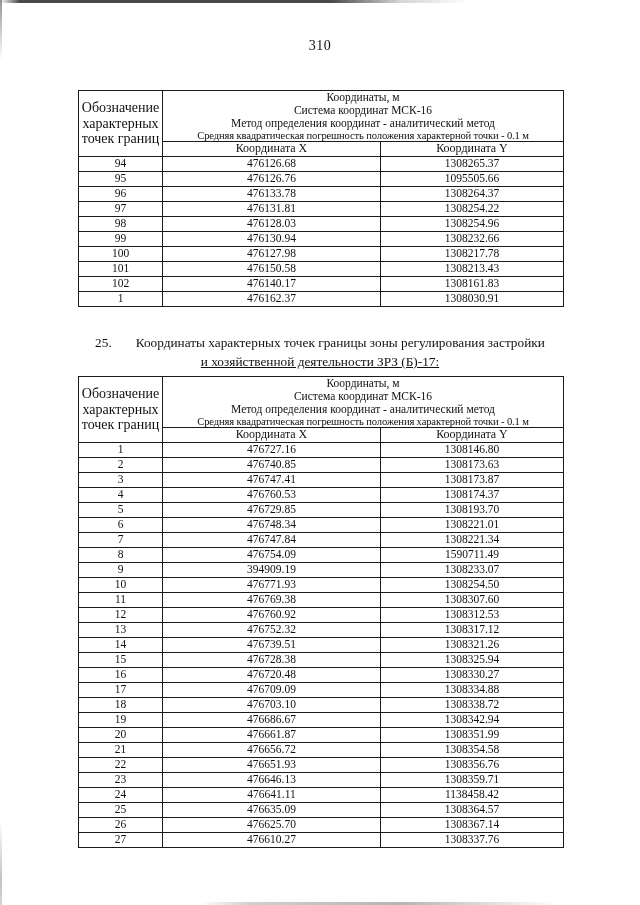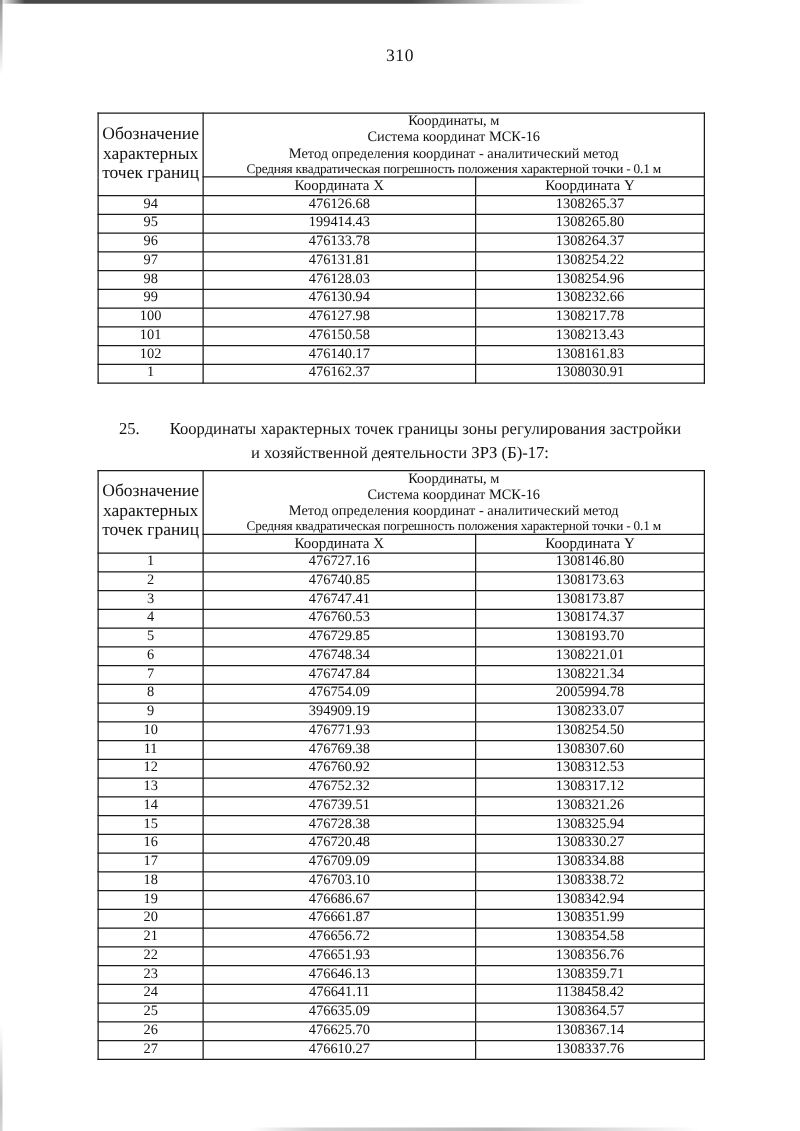--- a/index.html
+++ b/index.html
@@ -129,20 +129,21 @@
     font-size: 13.3px;
     line-height: 1.45;
     text-align: center;
   }
   .clause .clause-num {
     display: inline-block;
     margin-right: 24px;
   }
   .clause .clause-line2 {
     display: block;
+    text-decoration: underline;
   }
 </style>
 </head>
 <body>
 
 <div class="scan-edge-top"></div>
 <div class="scan-edge-left"></div>
 <div class="scan-edge-bottom"></div>
 
 <div class="page-number">310</div>
@@ -173,22 +174,22 @@
     </tr>
   </thead>
   <tbody>
       <tr>
         <td>94</td>
         <td>476126.68</td>
         <td>1308265.37</td>
       </tr>
       <tr>
         <td>95</td>
-        <td>199414.43</td>
-        <td>1308265.80</td>
+        <td>476126.76</td>
+        <td>1095505.66</td>
       </tr>
       <tr>
         <td>96</td>
         <td>476133.78</td>
         <td>1308264.37</td>
       </tr>
       <tr>
         <td>97</td>
         <td>476131.81</td>
         <td>1308254.22</td>
@@ -288,21 +289,21 @@
         <td>1308221.01</td>
       </tr>
       <tr>
         <td>7</td>
         <td>476747.84</td>
         <td>1308221.34</td>
       </tr>
       <tr>
         <td>8</td>
         <td>476754.09</td>
-        <td>2005994.78</td>
+        <td>1590711.49</td>
       </tr>
       <tr>
         <td>9</td>
         <td>394909.19</td>
         <td>1308233.07</td>
       </tr>
       <tr>
         <td>10</td>
         <td>476771.93</td>
         <td>1308254.50</td>

